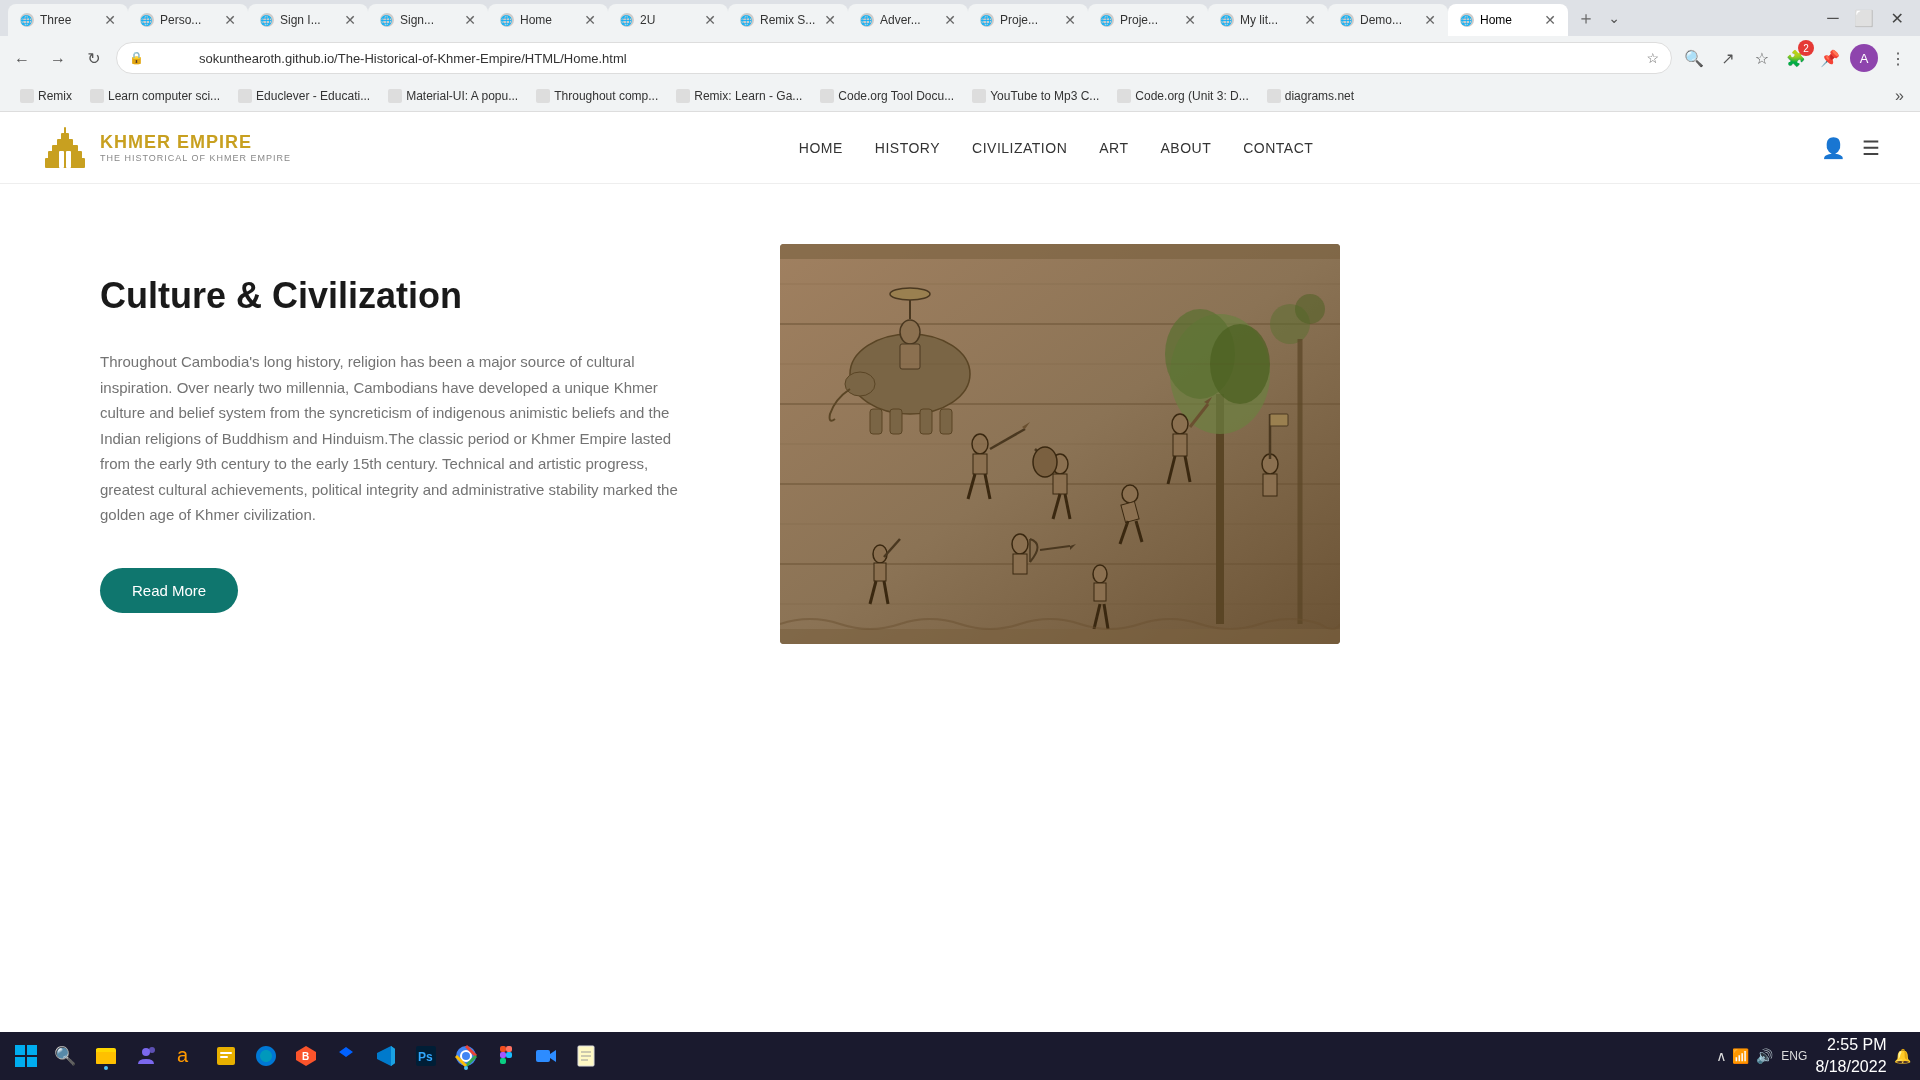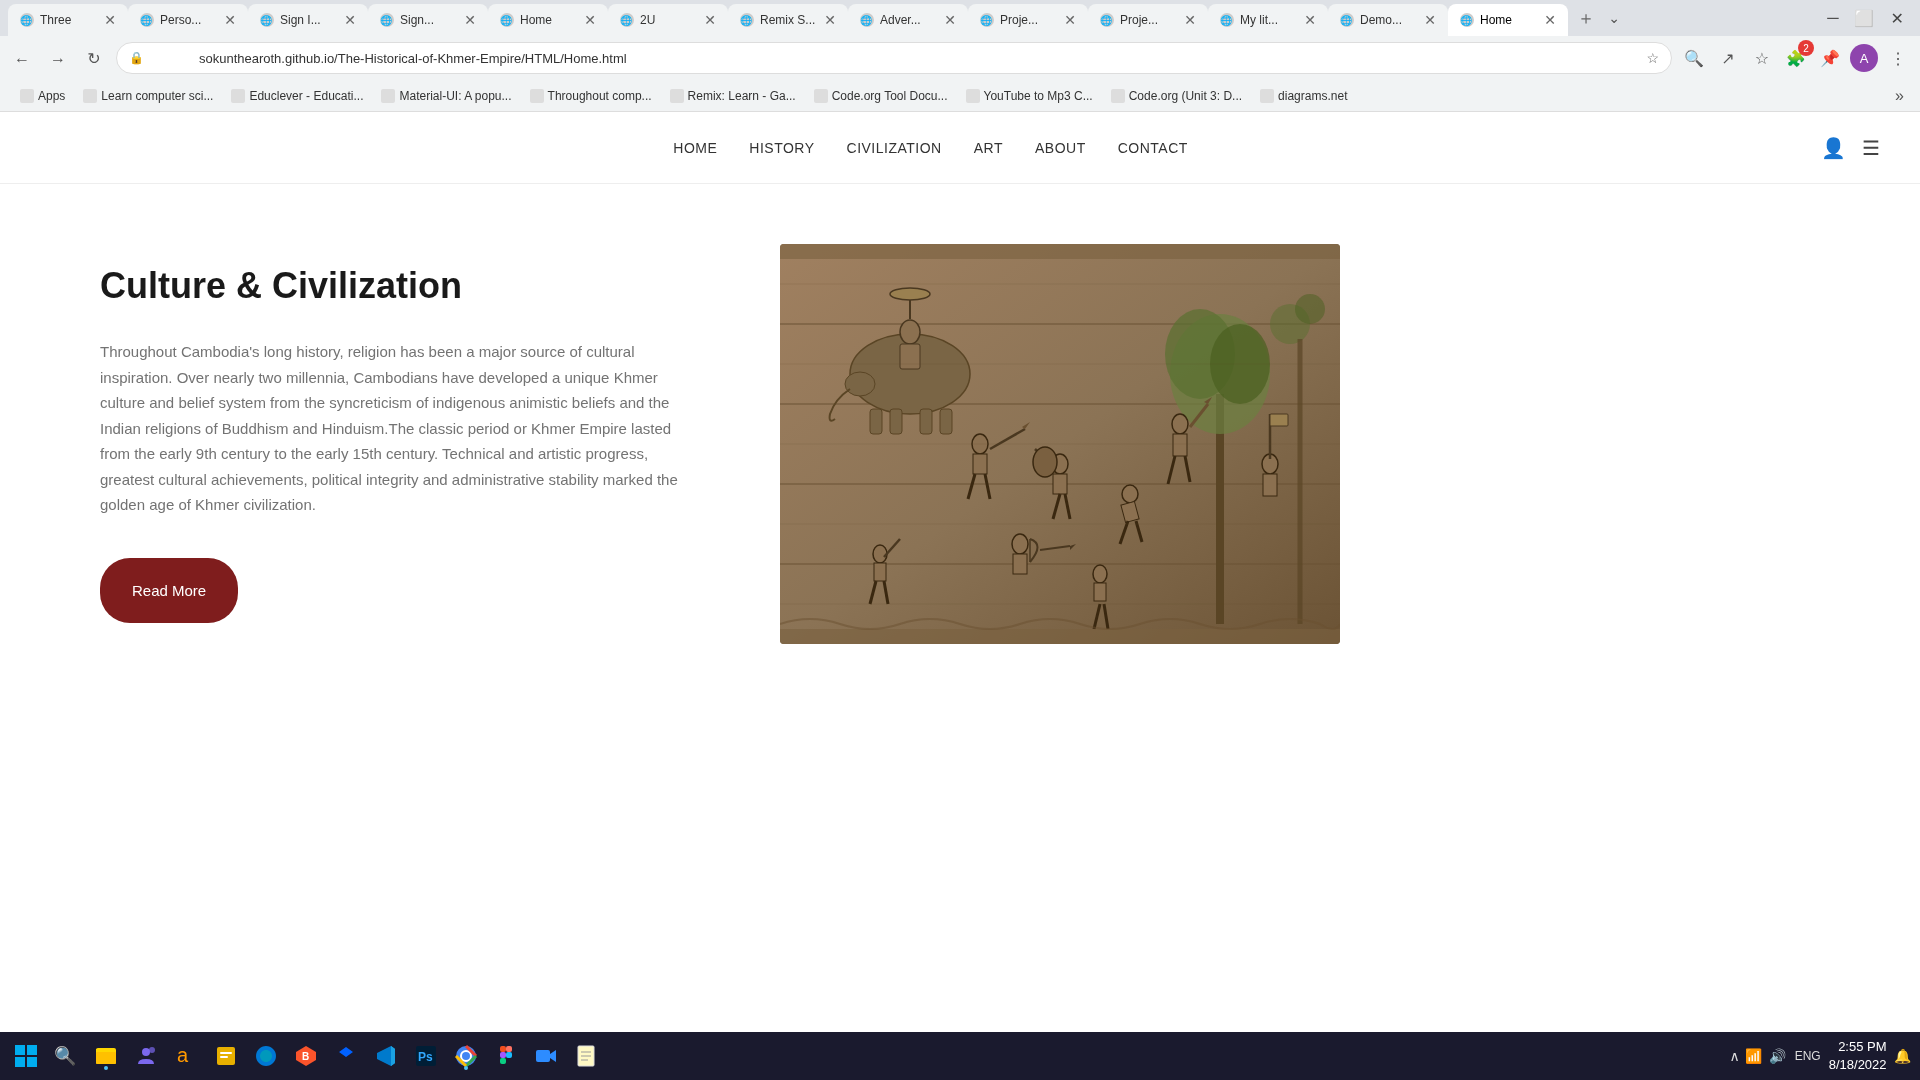--- a/index.html
+++ b/index.html
@@ -275,24 +275,24 @@
       color: #1a1a1a;
       margin-bottom: 32px;
     }
     .section-body {
       font-size: 15px;
       line-height: 1.7;
       color: #737373;
       margin-bottom: 40px;
     }
     .read-more-btn {
-      background: #7f1d1d;
+      background: #0f766e;
       color: #fff;
       border: none;
-      padding: 24px 32px;
+      padding: 14px 32px;
       border-radius: 30px;
       font-size: 15px;
       cursor: pointer;
       font-weight: 500;
     }
     .content-right {
       flex-shrink: 0;
       width: 560px;
     }
     .relief-image {
@@ -341,21 +341,21 @@
     }
     .taskbar-right {
       margin-left: auto;
       display: flex;
       align-items: center;
       gap: 8px;
       color: #fff;
     }
     .taskbar-time {
       text-align: right;
-      font-size: 13px;
+      font-size: 16px;
       color: #fff;
       line-height: 1.4;
     }
     .taskbar-sys {
       display: flex;
       align-items: center;
       gap: 6px;
       font-size: 12px;
       color: #ddd;
     }
@@ -473,21 +473,21 @@
       <div class="addr-action-btn">📌</div>
       <div class="profile-btn">A</div>
       <div class="addr-action-btn">⋮</div>
     </div>
   </div>
 
   <div class="bookmarks-bar">
     <div id="bookmarks-container" style="display:flex;align-items:center;gap:2px;">
         <div class="bookmark-item">
     <span class="bookmark-favicon" style="background:#ddd;width:14px;height:14px;display:inline-block;border-radius:2px;"></span>
-    <span>Apps</span>
+    <span>Remix</span>
   </div>
         <div class="bookmark-item">
     <span class="bookmark-favicon" style="background:#ddd;width:14px;height:14px;display:inline-block;border-radius:2px;"></span>
     <span>Learn computer sci...</span>
   </div>
         <div class="bookmark-item">
     <span class="bookmark-favicon" style="background:#ddd;width:14px;height:14px;display:inline-block;border-radius:2px;"></span>
     <span>Educlever - Educati...</span>
   </div>
         <div class="bookmark-item">
@@ -518,20 +518,39 @@
     <span class="bookmark-favicon" style="background:#ddd;width:14px;height:14px;display:inline-block;border-radius:2px;"></span>
     <span>diagrams.net</span>
   </div>
       </div>
     <div class="bookmark-more">»</div>
   </div>
 
   <div class="website-content">
 
     <div class="site-nav">
+      <div class="site-logo">
+        <div class="logo-icon">
+
+          <svg viewBox="0 0 50 50" fill="none" xmlns="http://www.w3.org/2000/svg">
+            <rect x="5" y="35" width="40" height="10" fill="#c8a020" rx="1"></rect>
+            <rect x="8" y="28" width="34" height="8" fill="#c8a020" rx="1"></rect>
+            <rect x="12" y="22" width="26" height="7" fill="#c8a020" rx="1"></rect>
+            <rect x="17" y="16" width="16" height="7" fill="#c8a020" rx="1"></rect>
+            <rect x="21" y="10" width="8" height="7" fill="#c8a020" rx="1"></rect>
+            <rect x="24" y="4" width="2" height="7" fill="#c8a020" rx="1"></rect>
+            <rect x="19" y="28" width="5" height="17" fill="#fff" rx="1"></rect>
+            <rect x="26" y="28" width="5" height="17" fill="#fff" rx="1"></rect>
+          </svg>
+        </div>
+        <div class="logo-text-group">
+          <span class="logo-main">KHMER EMPIRE</span>
+          <span class="logo-sub">THE HISTORICAL OF KHMER EMPIRE</span>
+        </div>
+      </div>
 
       <nav class="nav-links">
         <a class="nav-link">HOME</a>
         <a class="nav-link">HISTORY</a>
         <a class="nav-link">CIVILIZATION</a>
         <a class="nav-link">ART</a>
         <a class="nav-link">ABOUT</a>
         <a class="nav-link">CONTACT</a>
       </nav>
 

